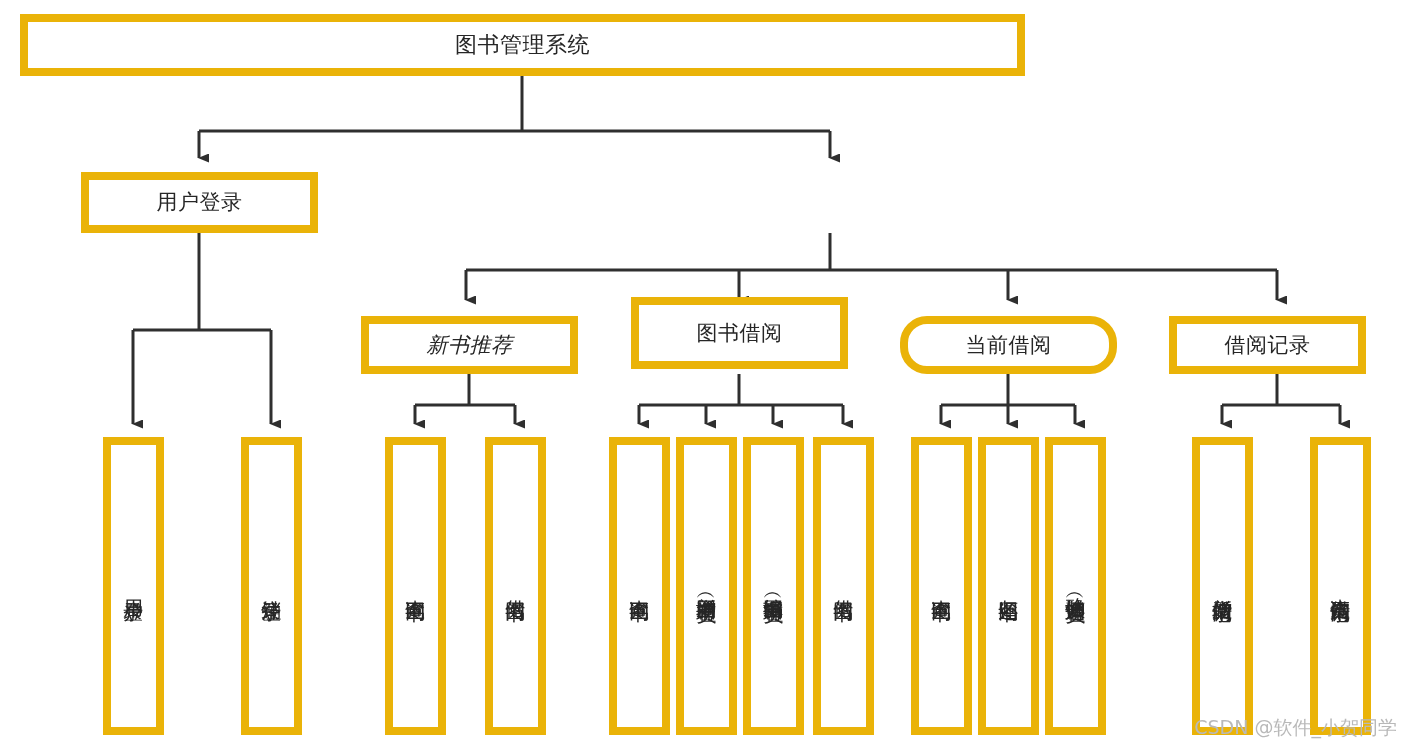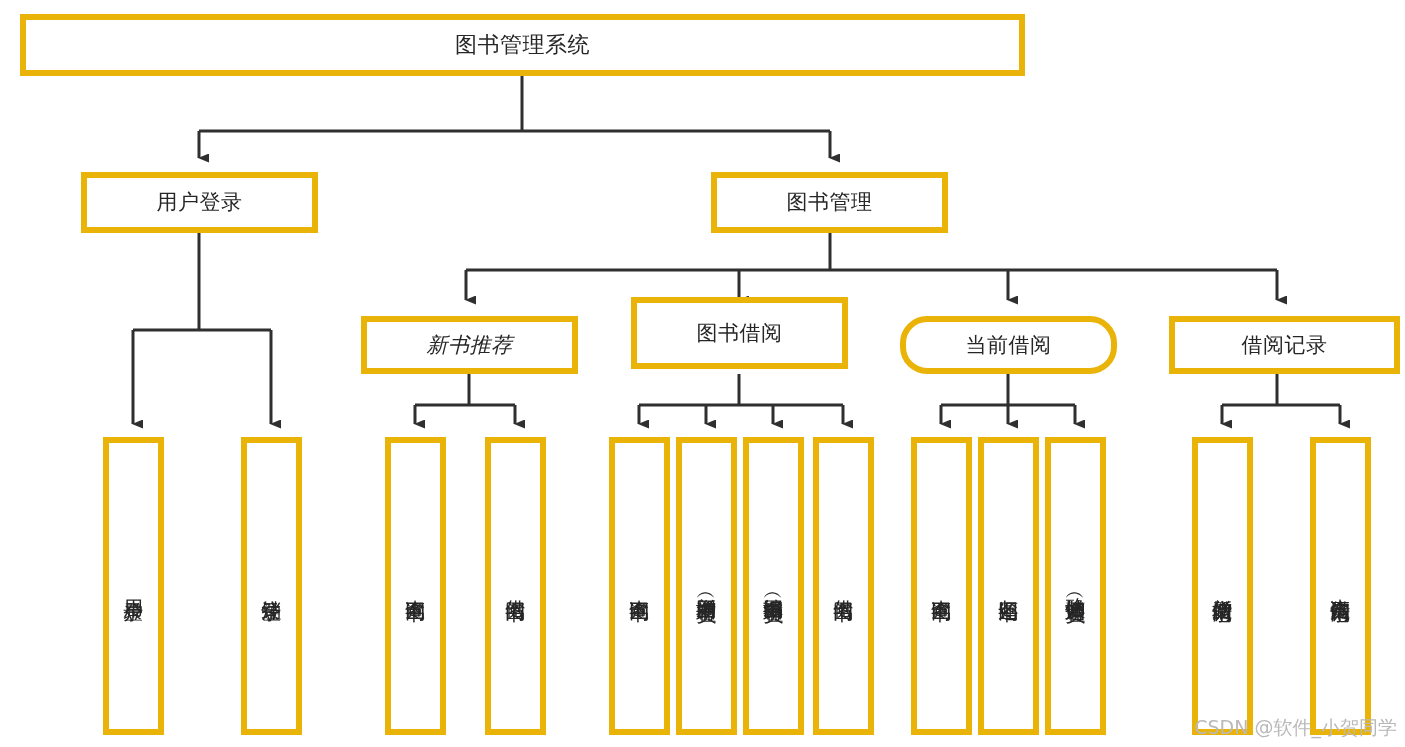--- a/index.html
+++ b/index.html
@@ -23,21 +23,21 @@
     left: 0;
     top: 0;
     width: 1405px;
     height: 747px;
     pointer-events: none;
   }
   .node {
     position: absolute;
     box-sizing: border-box;
     background: #ffffff;
-    border: 6px solid #eab308;
+    border: 8px solid #eab308;
     display: flex;
     align-items: center;
     justify-content: center;
     color: #262626;
     z-index: 2;
   }
   .node .label {
     display: block;
     text-align: center;
     line-height: 1.05;
@@ -133,34 +133,31 @@
     </g>
   </svg>
 
   <div class="node horiz root" style="left:20px; top:14px; width:1005px; height:62px;">
     <span class="label">图书管理系统</span>
   </div>
 
   <div class="node horiz" style="left:81px; top:172px; width:237px; height:61px;">
     <span class="label">用户登录</span>
   </div>
-  <div class="node horiz" style="left:711px; top:172px; width:237px; height:61px;">
-    <span class="label">图书管理</span>
-  </div>
 
   <div class="node horiz" style="left:361px; top:316px; width:217px; height:58px;font-style:italic;">
     <span class="label">新书推荐</span>
   </div>
   <div class="node horiz" style="left:631px; top:297px; width:217px; height:72px;">
     <span class="label">图书借阅</span>
   </div>
   <div class="node horiz" style="left:900px; top:316px; width:217px; height:58px;border-radius:27px;">
     <span class="label">当前借阅</span>
   </div>
-  <div class="node horiz" style="left:1169px; top:316px; width:231px; height:58px;">
+  <div class="node horiz" style="left:1169px; top:316px; width:197px; height:58px;">
     <span class="label">借阅记录</span>
   </div>
 
   <div class="node vert" style="left:103px; top:437px; width:61px; height:298px;">
     <span class="label">用户登录</span>
   </div>
   <div class="node vert" style="left:241px; top:437px; width:61px; height:298px;">
     <span class="label">注销登录</span>
   </div>
 

